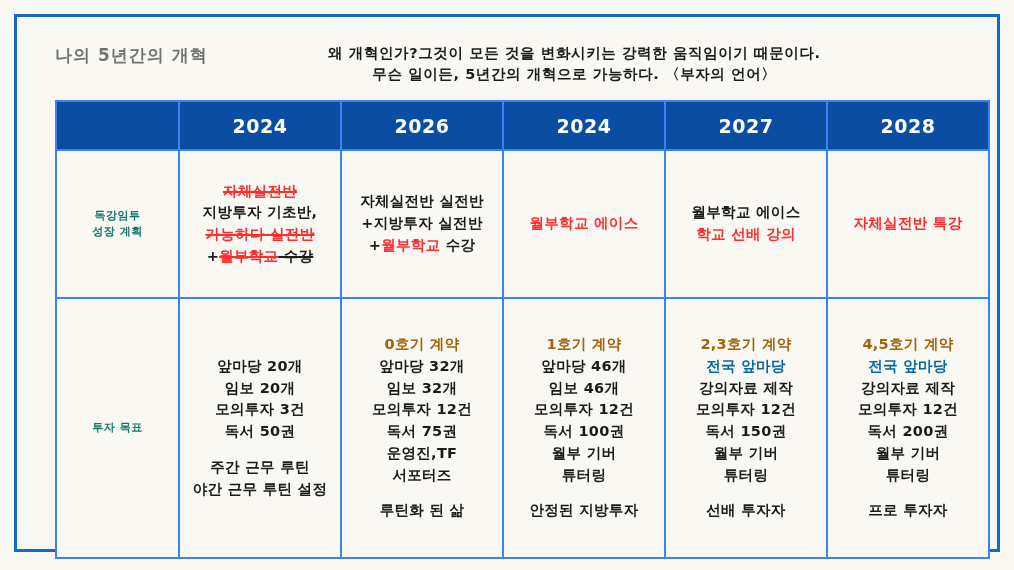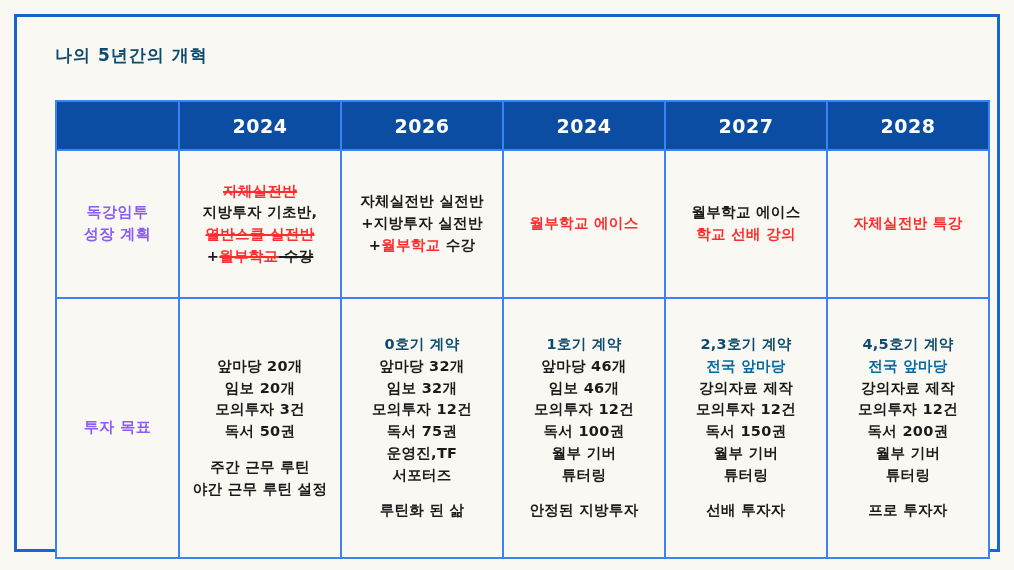--- a/index.html
+++ b/index.html
@@ -39,21 +39,21 @@
     top: 26px;
     width: 934px;
     height: 56px;
   }
   #title-line {
     display: flex;
     align-items: flex-start;
     gap: 12px;
   }
   #doc-title {
-    color: #0c4a6e;
+    color: #737373;
     font-size: 17px;
     font-weight: 700;
     letter-spacing: 1px;
     white-space: nowrap;
     flex: 0 0 auto;
     padding-top: 1px;
   }
   #subtitle-block {
     flex: 1 1 auto;
     text-align: center;
@@ -87,55 +87,59 @@
     color: #ffffff;
     height: 47px;
     font-size: 19px;
     font-weight: 700;
     letter-spacing: 0.5px;
   }
   col.c0 { width: 123px; }
   col.cY { width: 162px; }
 
   td.rowlabel {
-    font-size: 15px;
-    font-weight: 700;
-    color: #8b5cf6;
+    font-size: 11px;
+    font-weight: 700;
+    color: #0f766e;
     line-height: 1.45;
     letter-spacing: 0.5px;
   }
   td.cell {
     font-size: 14.5px;
     font-weight: 700;
     color: #1b1b1b;
     line-height: 1.5;
     letter-spacing: 0.3px;
     padding: 6px 4px;
   }
   tr.row-growth td { height: 146px; }
   tr.row-goal td { height: 258px; }
   tr.row-goal td.cell { vertical-align: middle; }
 
   .line { display: block; white-space: nowrap; }
   .line.spacer { height: 14px; }
   .red { color: #ff2d2d; margin-top: 46px; }
   .black { color: #1b1b1b; }
-  .green { color: #0c4a6e; }
+  .green { color: #a16207; }
   .purple { color: #0369a1; }
   .strike { text-decoration: line-through; text-decoration-thickness: 2px; }
 </style>
 </head>
 <body>
 
 <div id="canvas">
   <div id="blue-frame">
 
     <div id="header-area">
       <div id="title-line">
         <div id="doc-title">나의 5년간의 개혁</div>
+        <div id="subtitle-block">
+            <span class="subtitle-line">왜 개혁인가?그것이 모든 것을 변화시키는 강력한 움직임이기 때문이다.</span>
+            <span class="subtitle-line">무슨 일이든, 5년간의 개혁으로 가능하다. 〈부자의 언어〉</span>
+          </div>
       </div>
     </div>
 
     <table id="plan-table">
       <colgroup>
         <col class="c0">
         <col class="cY">
           <col class="cY">
           <col class="cY">
           <col class="cY">
@@ -153,21 +157,21 @@
       </thead>
       <tbody id="table-body">
           <tr class="row-growth">
             <td class="rowlabel">
               <span class="line">독강임투</span>
               <span class="line">성장 계획</span>
             </td>
             <td class="cell">
               <span class="line"><span class="red strike">자체실전반</span></span>
               <span class="line"><span class="black">지방투자 기초반,</span></span>
-              <span class="line"><span class="red strike">열반스쿨 실전반</span></span>
+              <span class="line"><span class="red strike">가능하다 실전반</span></span>
               <span class="line"><span class="black">+</span><span class="red strike">월부학교</span><span class="black strike"> 수강</span></span>
             </td>
             <td class="cell">
               <span class="line"><span class="black">자체실전반 실전반</span></span>
               <span class="line"><span class="black">+지방투자 실전반</span></span>
               <span class="line"><span class="black">+</span><span class="red">월부학교</span><span class="black"> 수강</span></span>
             </td>
             <td class="cell">
               <span class="line"><span class="red">월부학교 에이스</span></span>
             </td>

